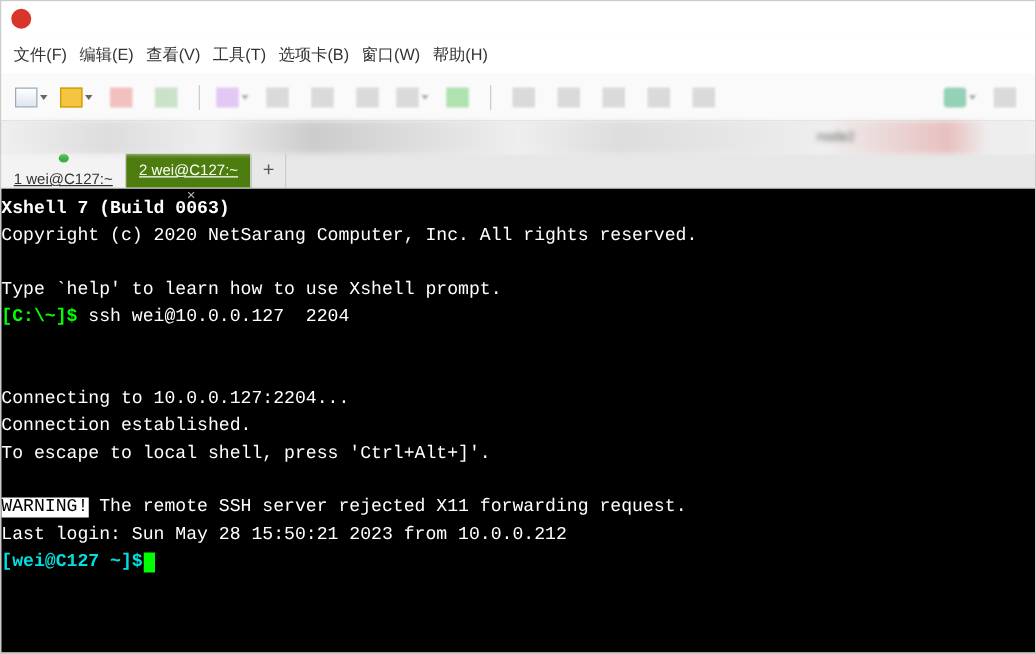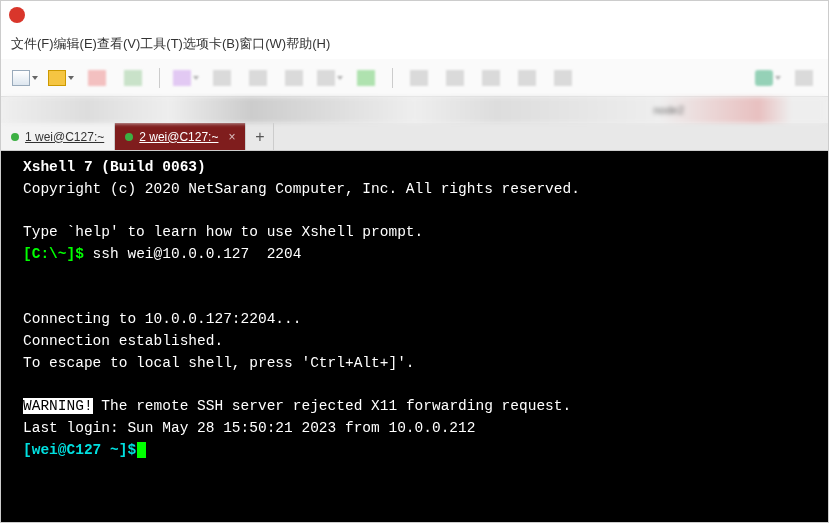--- a/index.html
+++ b/index.html
@@ -26,21 +26,21 @@
     width: 16px; height: 16px;
     background: #d9362b;
     border-radius: 50%;
     display:inline-block;
   }
   .title-text { color: #333; font-size: 13px; }
   .menu-bar {
     background: #fff;
     padding: 6px 10px;
     display: flex;
-    gap: 0;
+    gap: 10px;
     height: 30px;
     align-items: center;
   }
   .menu-item {
     color: #333;
     font-size: 13px;
     cursor: pointer;
   }
   .toolbar {
     background: #fafafa;
@@ -95,27 +95,28 @@
     border-bottom: 1px solid #ccc;
   }
   .session-tab {
     display: flex;
     align-items: center;
     gap: 6px;
     padding: 0 10px;
     font-size: 12px;
     cursor: pointer;
     border-right: 1px solid #ccc;
+    flex-direction: column;
   }
   .session-tab.inactive {
     background: #f3f3f3;
     color: #333;
   }
   .session-tab.active {
-    background: #7f1d1d;
+    background: #4d7c0f;
     color: #fff;
   }
   .tab-dot {
     width: 8px; height: 8px;
     background: #3cb043;
     border-radius: 50%;
     display:inline-block;
   }
   .tab-label { text-decoration: underline; }
   .tab-close {
@@ -131,21 +132,21 @@
     cursor:pointer;
     border-right:1px solid #ccc;
   }
   .terminal {
     flex: 1;
     background: #000;
     color: #fff;
     font-family: "Consolas","Courier New",monospace;
     font-size: 14.5px;
     line-height: 1.5;
-    padding: 6px 22px;
+    padding: 6px 0;
     white-space: pre;
     overflow: hidden;
   }
   .t-bold { font-weight: bold; }
   .t-green { color: #00ff00; }
   .t-cyan { color: #00e0e0; }
   .t-inv {
     background: #fff;
     color: #000;
   }

